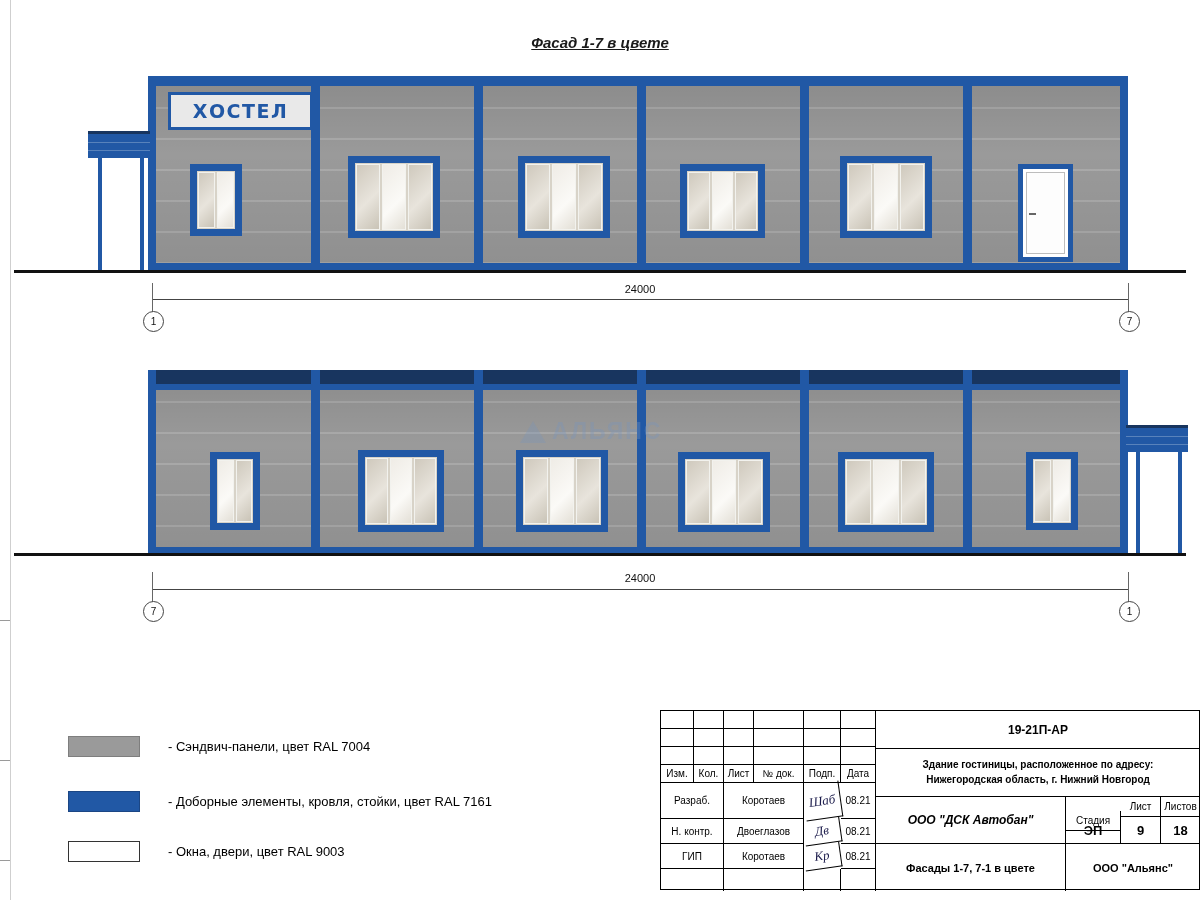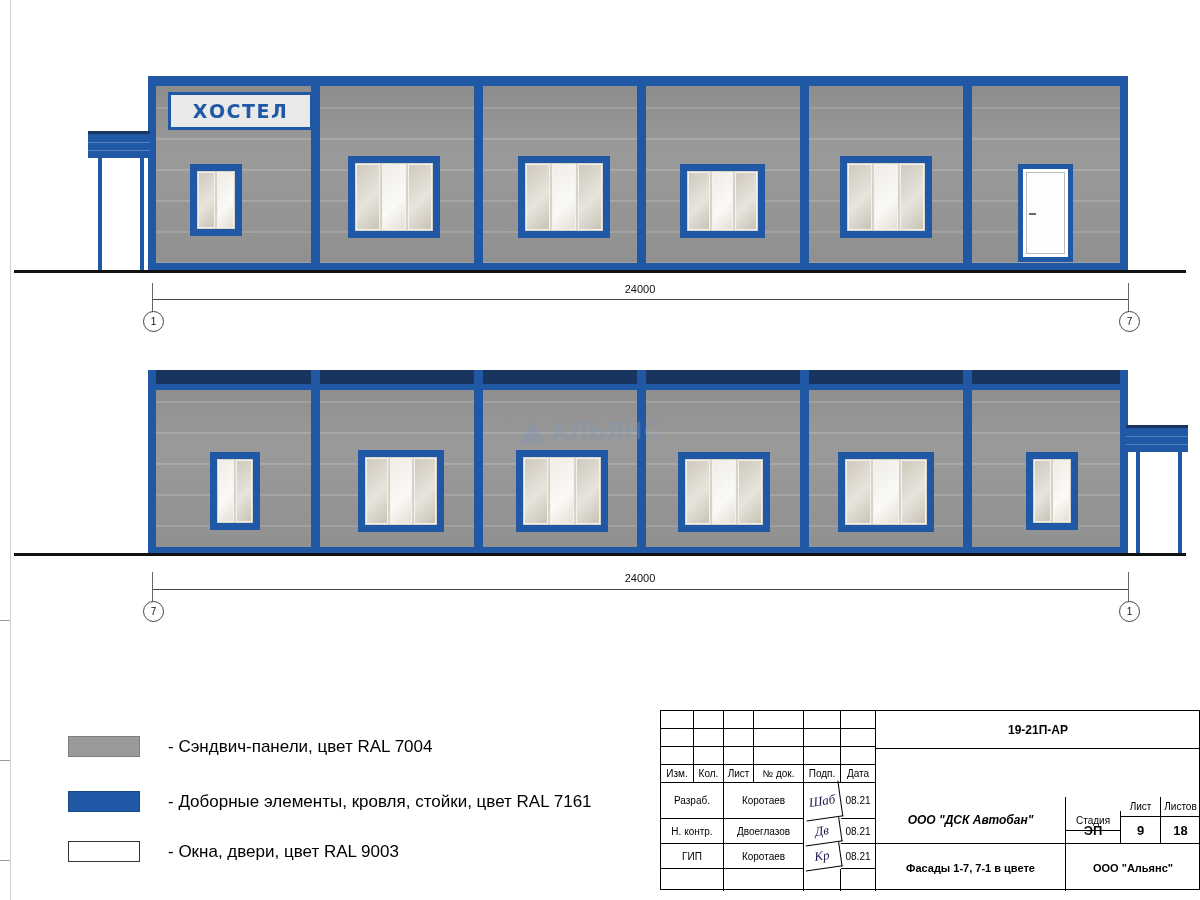--- a/index.html
+++ b/index.html
@@ -179,21 +179,21 @@
     border-right: 13px solid transparent;
     border-bottom: 22px solid rgba(120,150,190,0.30);
   }
 
   
   .legend-row { position: absolute; display: flex; align-items: center; }
   .legend-swatch { width: 72px; height: 21px; box-sizing: border-box; }
   .legend-swatch.s1 { background: #9a9a9a; border: 1px solid #7e7e7e; }
   .legend-swatch.s2 { background: #2158a5; border: 1px solid #1b4684; }
   .legend-swatch.s3 { background: #ffffff; border: 1px solid #333; }
-  .legend-text { font-size: 17px; margin-left: 28px; white-space: nowrap; }
+  .legend-text { font-size: 13px; margin-left: 28px; white-space: nowrap; }
 
   
   .stamp {
     position: absolute;
     left: 660px; top: 710px;
     width: 540px; height: 180px;
     border: 1px solid #000;
     box-sizing: border-box;
     font-size: 10px;
   }
@@ -224,20 +224,21 @@
 </head>
 <body>
 
 <div class="sheet">
 
   <div class="abs leftmarks" style="left:0; top:0; width:10px; height:900px; border-right:1px solid #cfcfcf;"></div>
   <div class="abs" style="left:0; top:620px; width:10px; height:1px; background:#9a9a9a;"></div>
   <div class="abs" style="left:0; top:760px; width:10px; height:1px; background:#9a9a9a;"></div>
   <div class="abs" style="left:0; top:860px; width:10px; height:1px; background:#9a9a9a;"></div>
 
+  <div class="abs ttl" style="left:0; right:0; top:34px;">Фасад 1-7 в цвете</div>
 
   <div class="facade" style="left:148px; top:76px; width:980px; height:195px;">
     <div class="wall"></div>
     <div class="topband"></div>
     <div class="botband"></div>
     <div class="sideband" style="left:0;"></div>
     <div class="sideband" style="right:0;"></div>
 
     <div class="col" style="left:163px;"></div>
     <div class="col" style="left:326px;"></div>
@@ -420,20 +421,24 @@
     <div class="cell sig" style="left:143px;top:133px; width:37px; height:25px;">Кр</div>
     <div class="cell" style="left:180px;top:133px; width:35px; height:25px;">08.21</div>
 
     <div class="cell nb-b" style="left:0;   top:158px; width:63px; height:22px;"></div>
     <div class="cell nb-b" style="left:63px; top:158px; width:80px; height:22px;"></div>
     <div class="cell nb-b" style="left:143px;top:158px; width:37px; height:22px;"></div>
     <div class="cell nb-b" style="left:180px;top:158px; width:35px; height:22px;"></div>
 
     <div class="cell big-code" style="left:215px; top:0; width:324px; height:38px; border-right:none;">19-21П-АР</div>
 
+    <div class="cell b" style="left:215px; top:38px; width:324px; height:48px; border-right:none; flex-direction:column; line-height:1.45;">
+      <span>Здание гостиницы, расположенное по адресу:</span>
+      <span>Нижегородская область, г. Нижний Новгород</span>
+    </div>
 
     <div class="cell b i" style="left:215px; top:86px; width:190px; height:47px; font-size:12px;">ООО "ДСК Автобан"</div>
 
     <div class="cell" style="left:405px; top:100px; width:55px; height:20px;">Стадия</div>
     <div class="cell" style="left:460px; top:86px; width:40px; height:20px;">Лист</div>
     <div class="cell nb-r" style="left:500px; top:86px; width:39px; height:20px;">Листов</div>
 
     <div class="cell b" style="left:405px; top:106px; width:55px; height:27px; font-size:13px;">ЭП</div>
     <div class="cell b" style="left:460px; top:106px; width:40px; height:27px; font-size:13px;">9</div>
     <div class="cell nb-r b" style="left:500px; top:106px; width:39px; height:27px; font-size:13px;">18</div>

